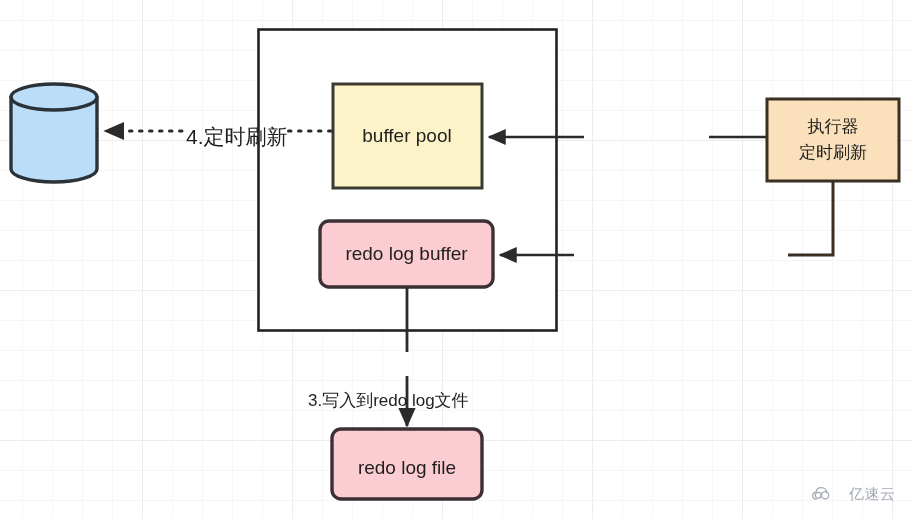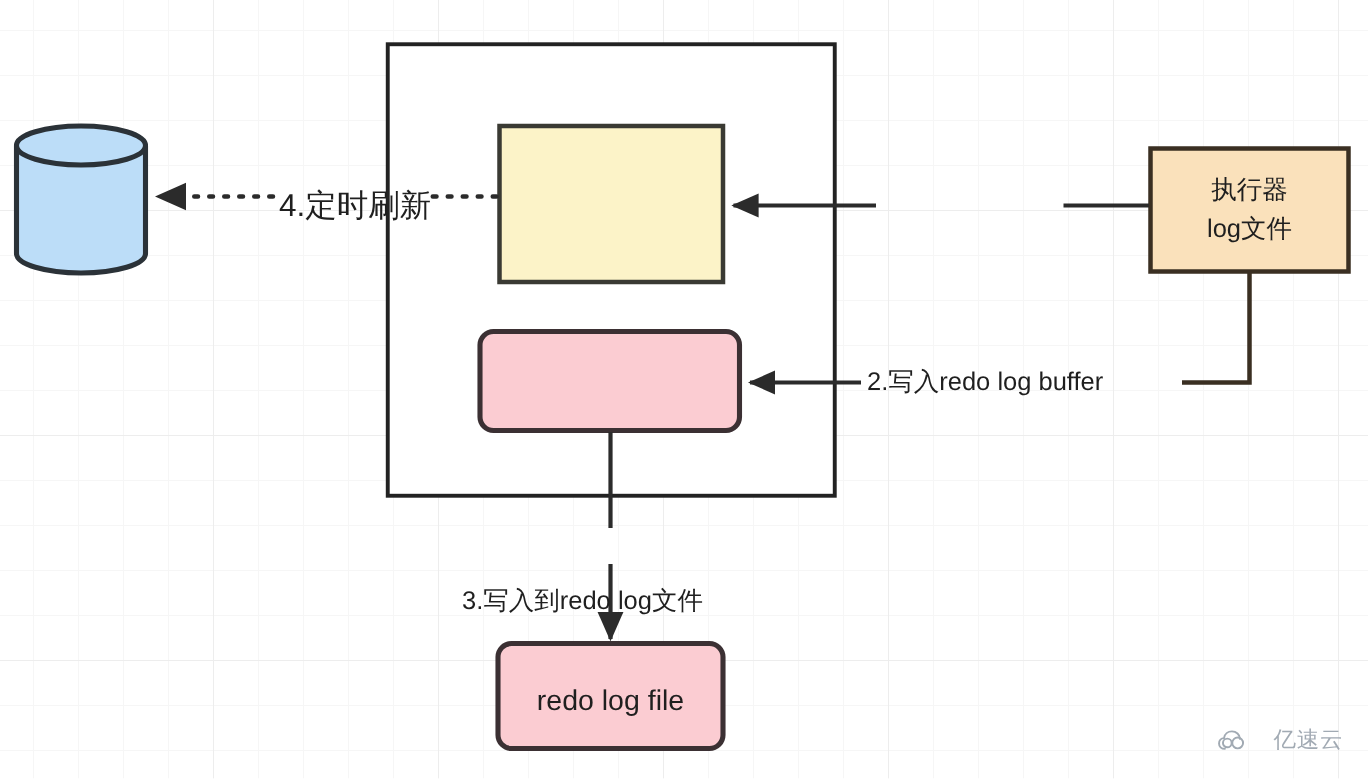--- a/index.html
+++ b/index.html
@@ -158,29 +158,30 @@
     </g>
 
     <g>
       <path d="M 331 131 L 288 131" fill="none" stroke="#2b2b2b" stroke-width="3" stroke-dasharray="2.5 7.5" stroke-linecap="round"></path>
       <path d="M 182 131 L 105 131" fill="none" stroke="#2b2b2b" stroke-width="3" stroke-dasharray="2.5 7.5" stroke-linecap="round" marker-end="url(#arrow-dotted)"></path>
     </g>
   </svg>
 
   <div class="node-label" id="db-cylinder-label"></div>
 
+  <div class="node-label" id="buffer-pool-label">buffer pool</div>
 
+  <div class="node-label" id="redo-log-buffer-label">redo log buffer</div>
 
   <div class="node-label" id="redo-log-file-label">redo log file</div>
 
   <div class="node-label" id="executor-label">执行器
-log文件</div>
+定时刷新</div>
 
 
-  <div class="edge-label" id="edge-label-2">2.写入redo log buffer</div>
 
   <div class="edge-label" id="edge-label-3">3.写入到redo log文件</div>
 
   <div class="edge-label" id="edge-label-4">4.定时刷新</div>
 
   <div id="watermark">
     <svg width="21" height="15" viewBox="0 0 21 15" xmlns="http://www.w3.org/2000/svg">
       <path d="M4.6 13.2 C2.2 13.2 0.7 11.6 0.7 9.6 C0.7 7.7 2.1 6.2 4 6.1
                C4.4 3.5 6.6 1.6 9.3 1.6 C12.2 1.6 14.5 3.8 14.7 6.6" fill="none" stroke="#9aa3ad" stroke-width="1.3" stroke-linecap="round"></path>
       <circle cx="6.2" cy="9.3" r="2.9" fill="none" stroke="#9aa3ad" stroke-width="1.3"></circle>

